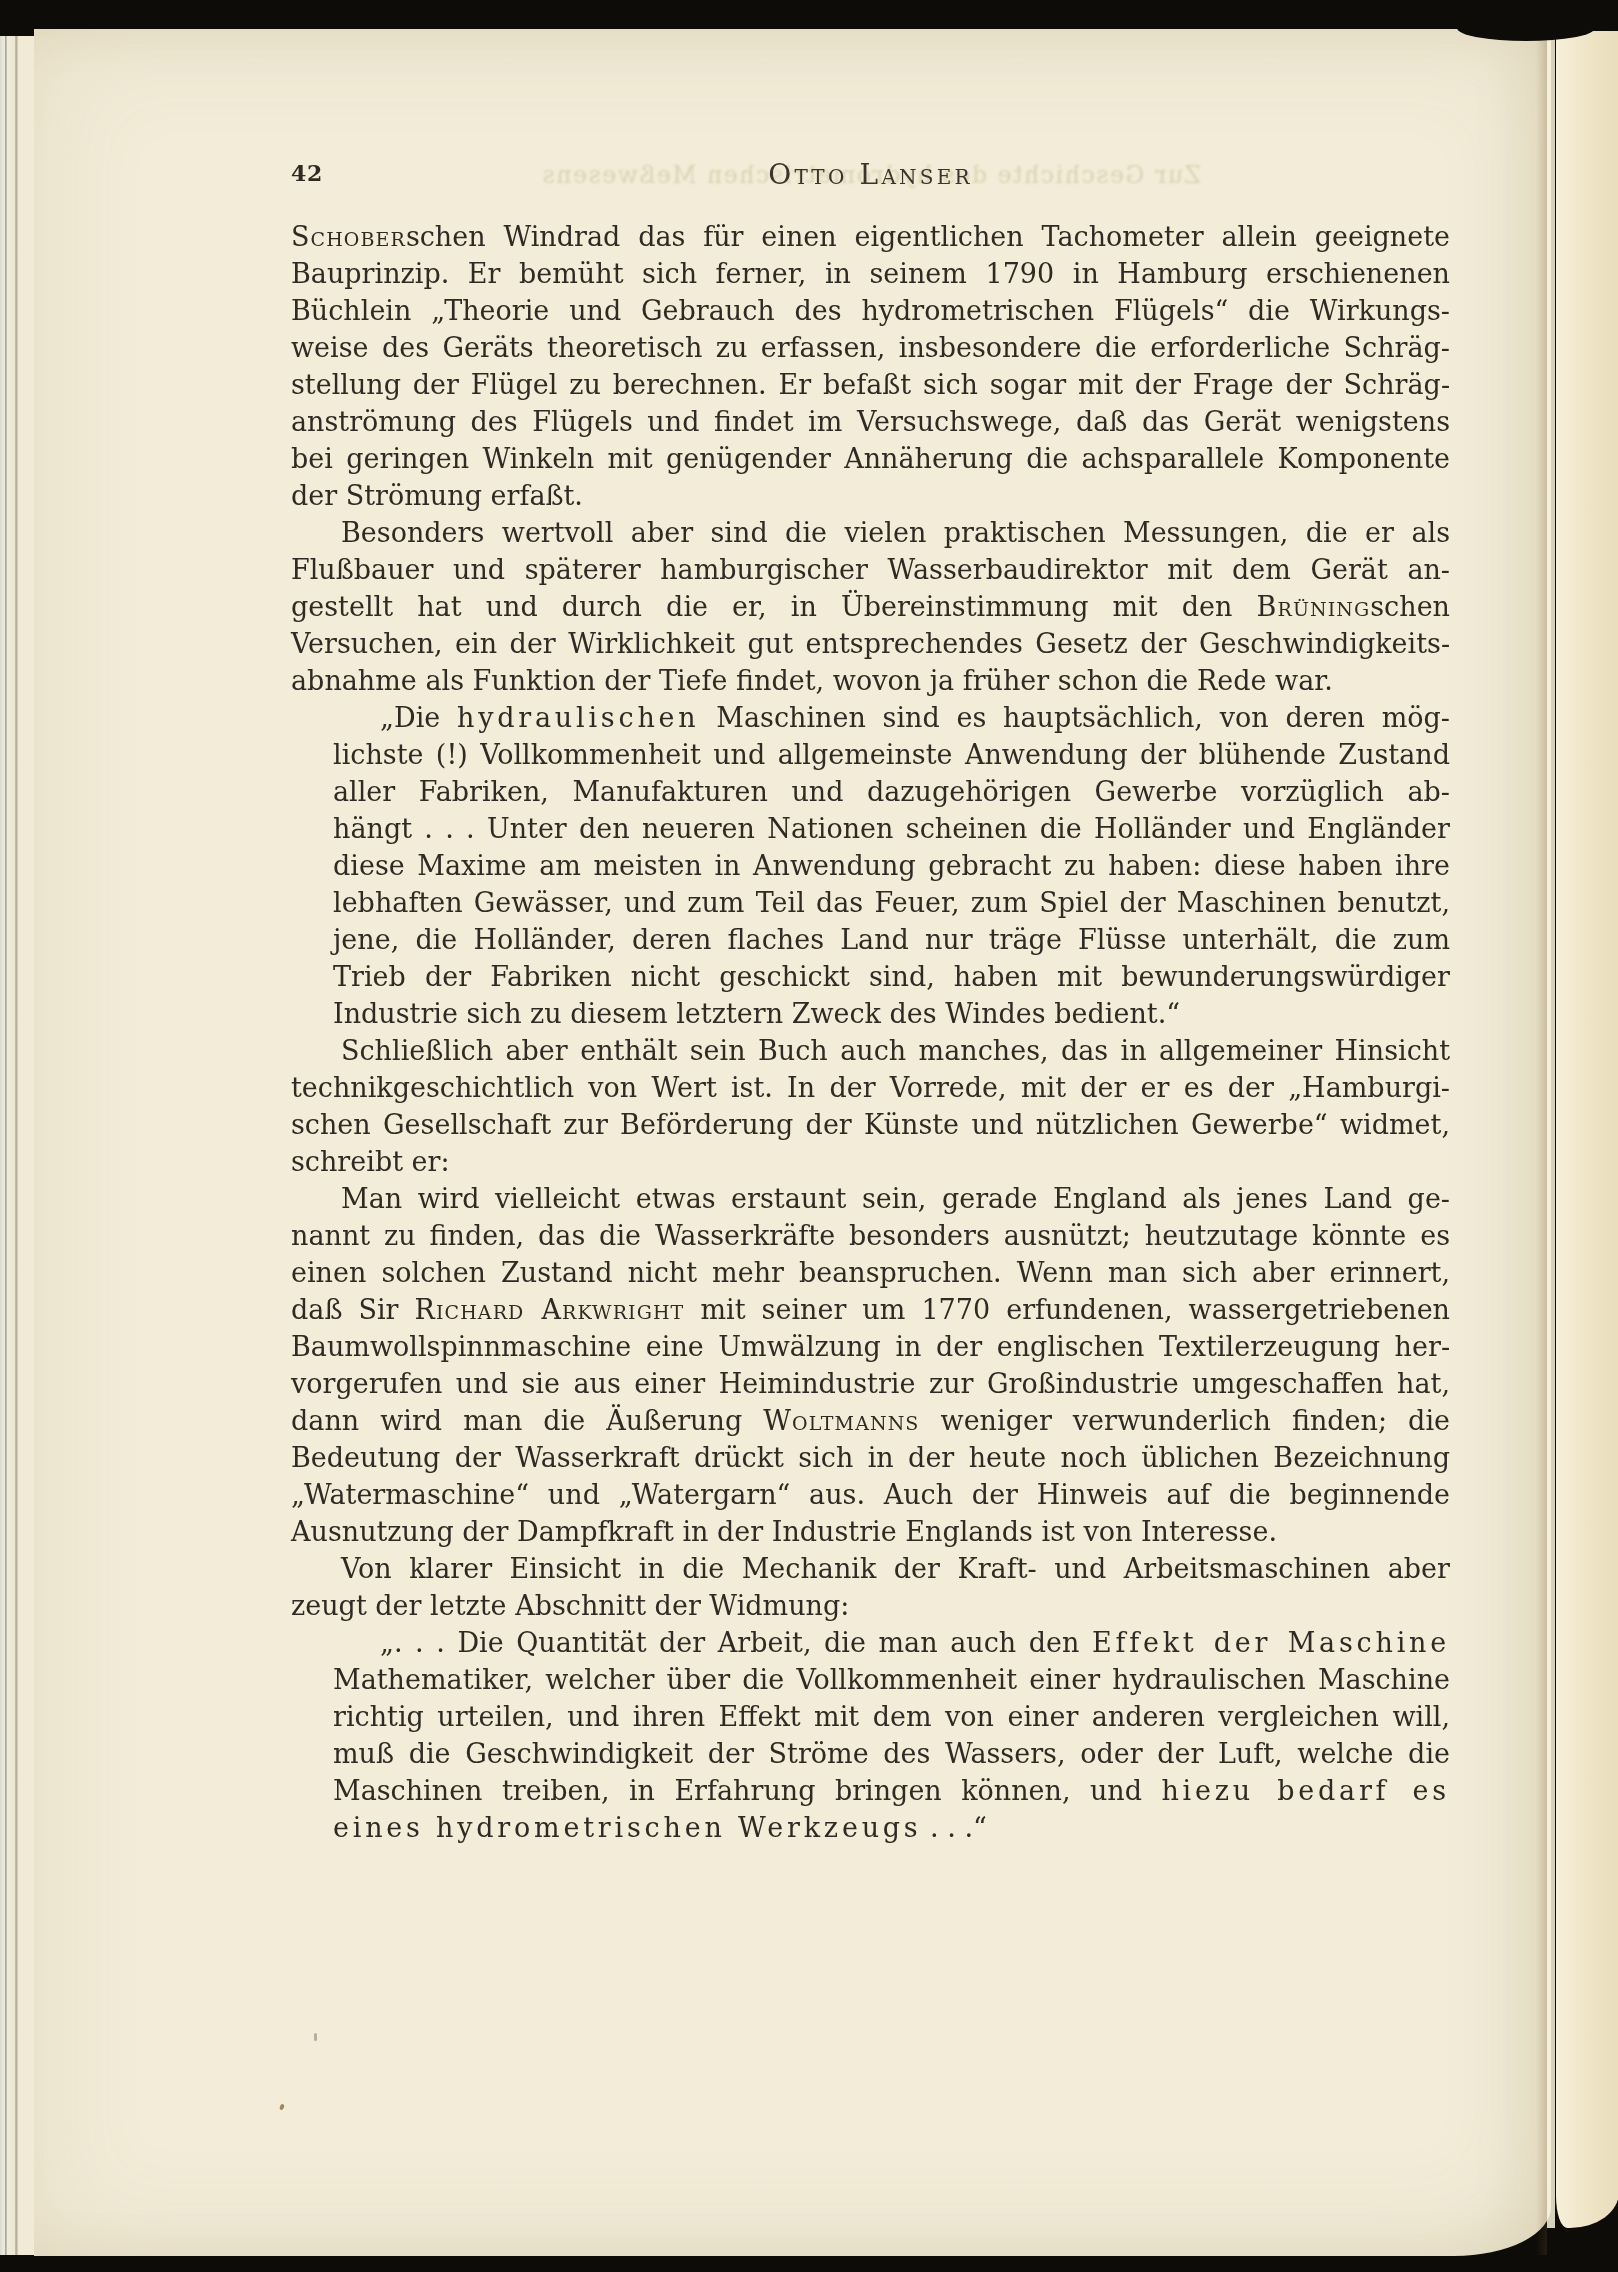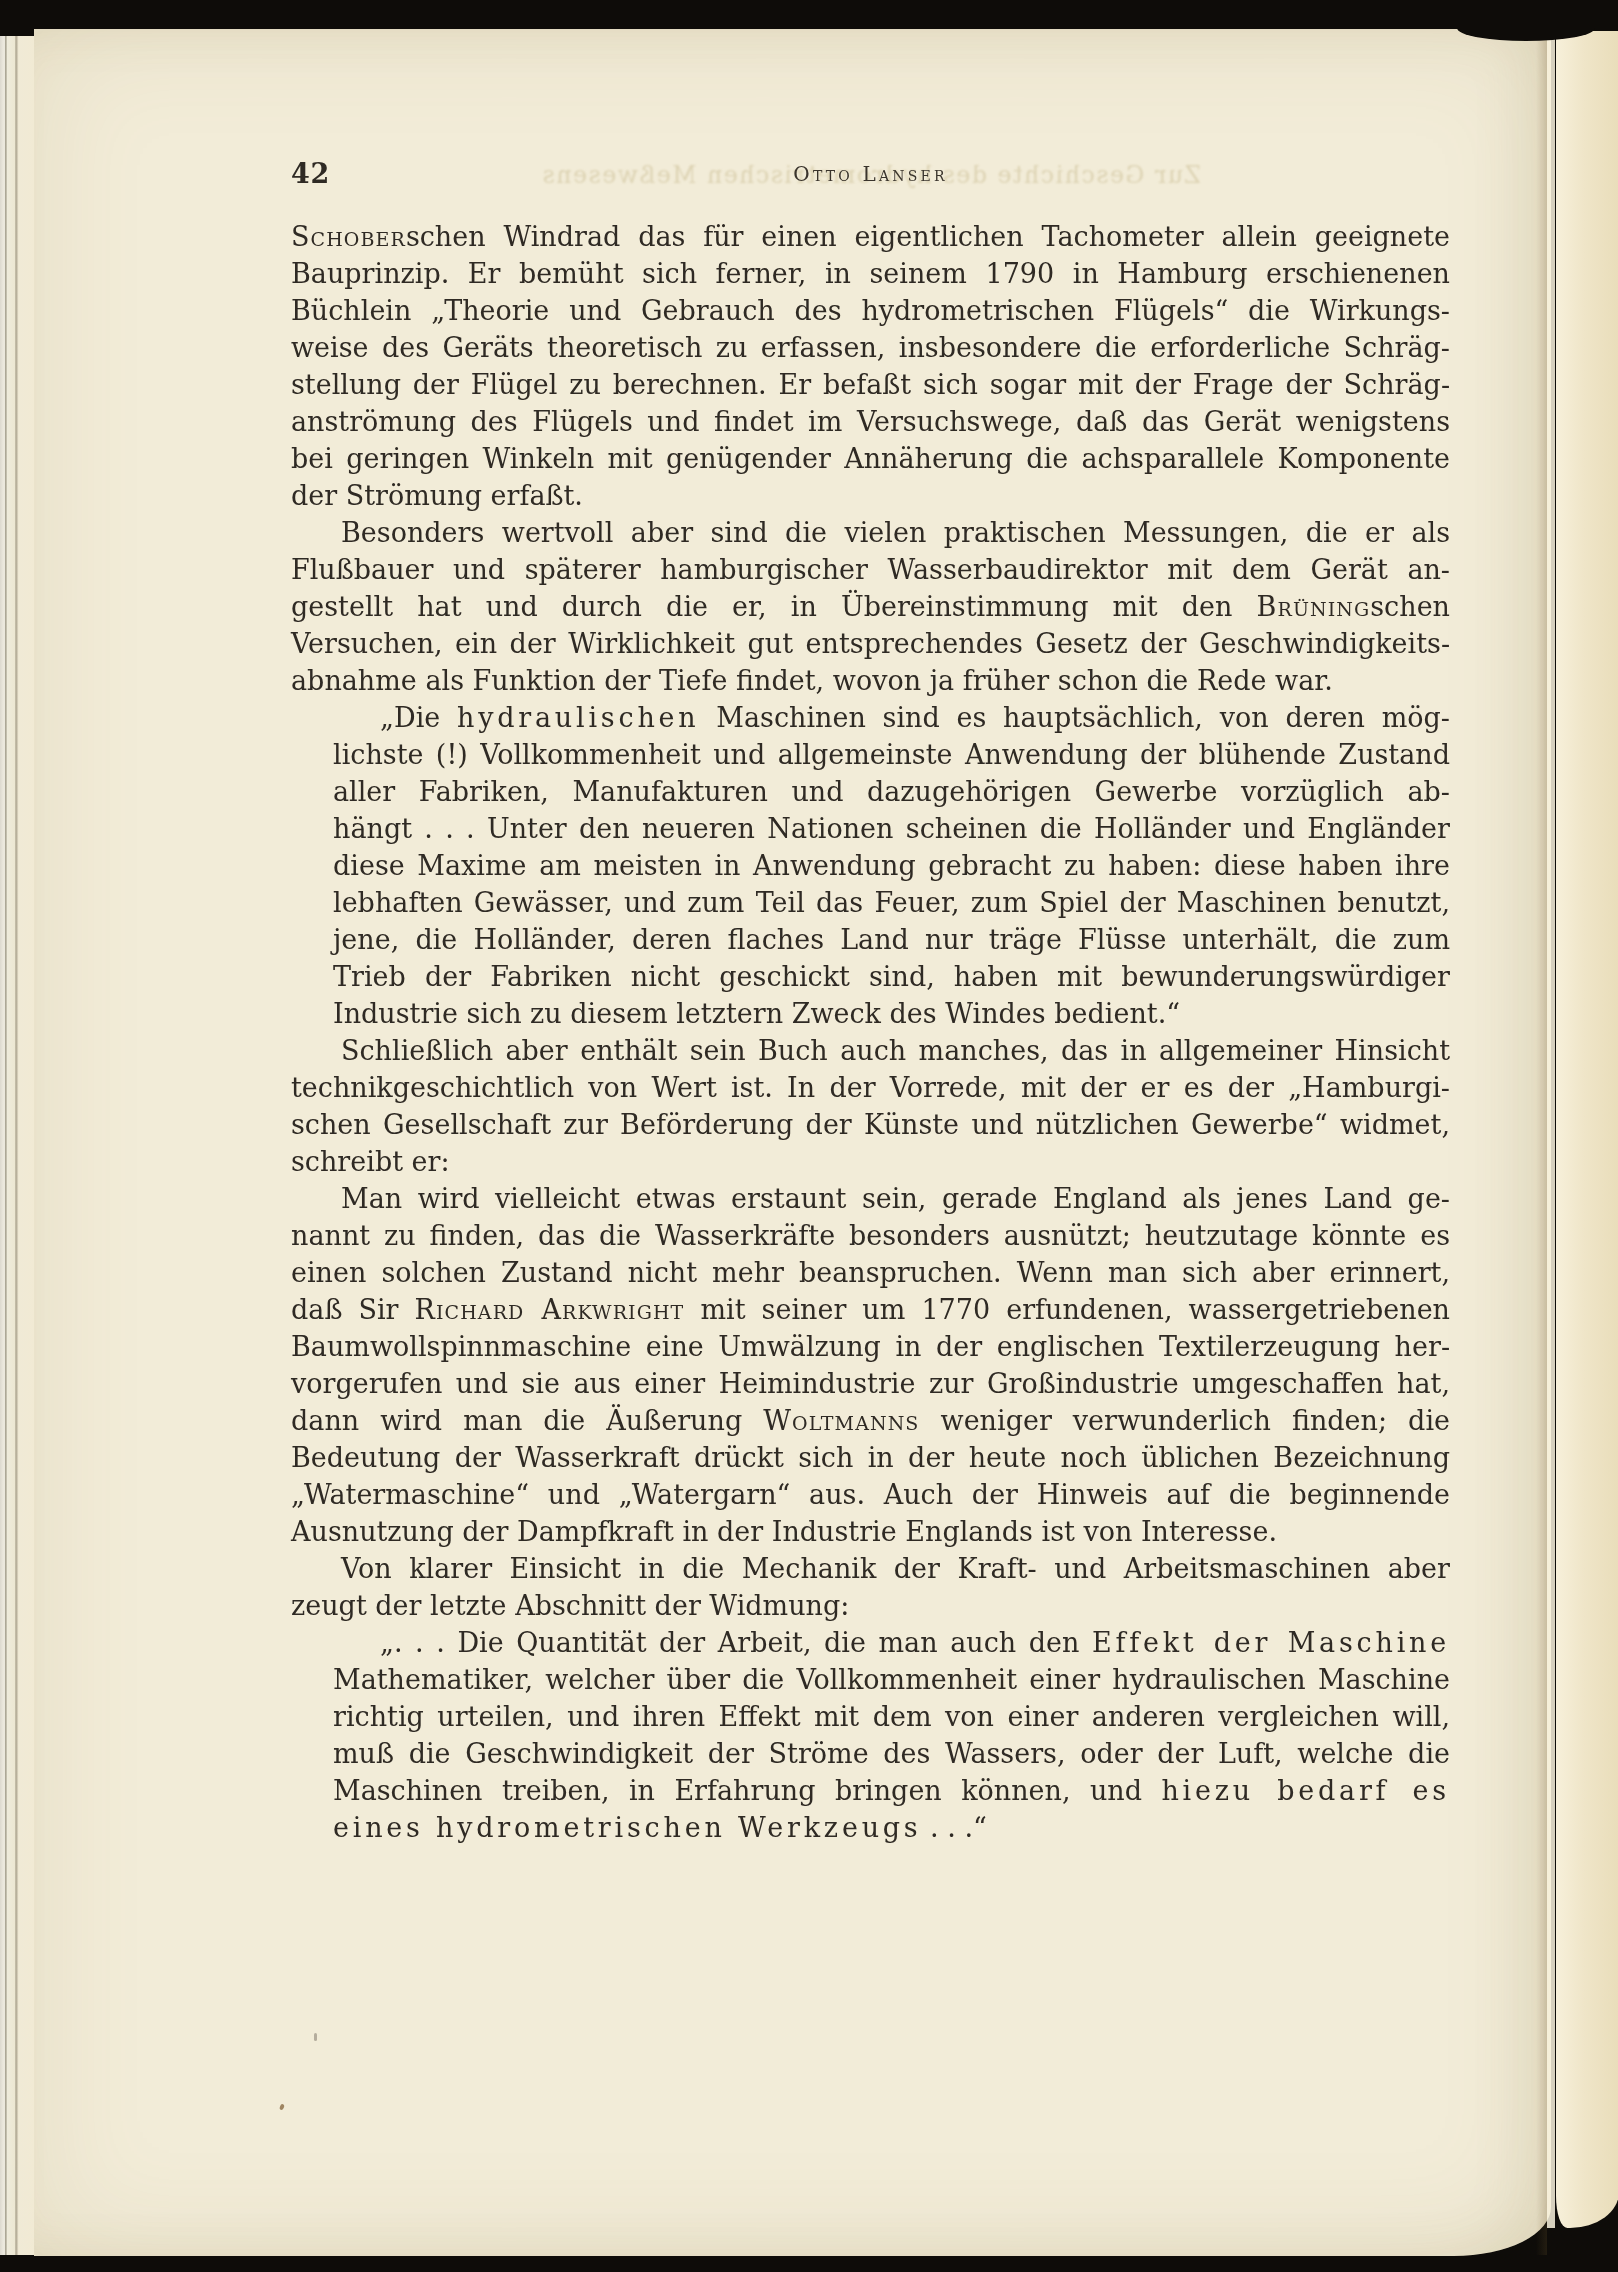--- a/index.html
+++ b/index.html
@@ -22,23 +22,23 @@
   .crease-shadow{position:absolute;left:1536px;top:29px;width:11.3px;height:2226px;
     background:linear-gradient(to right,rgba(110,88,45,0),rgba(110,88,45,.22));}
   .crease-light{position:absolute;left:1547px;top:31px;width:8px;height:2197px;
     background:#f9f3de;opacity:.85;}
   .top-dip{position:absolute;right:24px;top:27.5px;width:138px;height:13px;background:#0e0c09;
     border-radius:0 0 50% 50% / 0 0 100% 100%;}
   
   .textblock{position:absolute;left:291px;top:155px;width:1159px;color:#2f2a24;
     font-size:27px;line-height:37px;}
   .header{position:relative;height:37px;}
-  .pagenum{position:absolute;left:0;top:0;font-size:27px;font-weight:bold;letter-spacing:0.8px;}
+  .pagenum{position:absolute;left:0;top:0;font-size:22px;font-weight:bold;letter-spacing:0.8px;}
   .runhead{position:absolute;left:50%;transform:translateX(-50%);top:0.8px;
-    font-variant:small-caps;font-size:20px;letter-spacing:3.2px;color:#3a342c;white-space:nowrap;}
+    font-variant:small-caps;font-size:28px;letter-spacing:3.2px;color:#3a342c;white-space:nowrap;}
   .ghost{position:absolute;left:50%;top:2.4px;transform:translateX(-50%) scaleX(-1);
     color:#cbbe94;opacity:.55;filter:blur(1px);font-size:23.5px;letter-spacing:1.6px;
     white-space:nowrap;z-index:0;}
   .runhead,.pagenum{z-index:1;}
   .body{margin-top:26px;}
   .para{margin:0;}
   .para.quote{margin-left:42px;}
   .line{text-align:justify;text-align-last:justify;}
   .line.end{text-align-last:left;}
   .line.first{text-indent:50px;}

